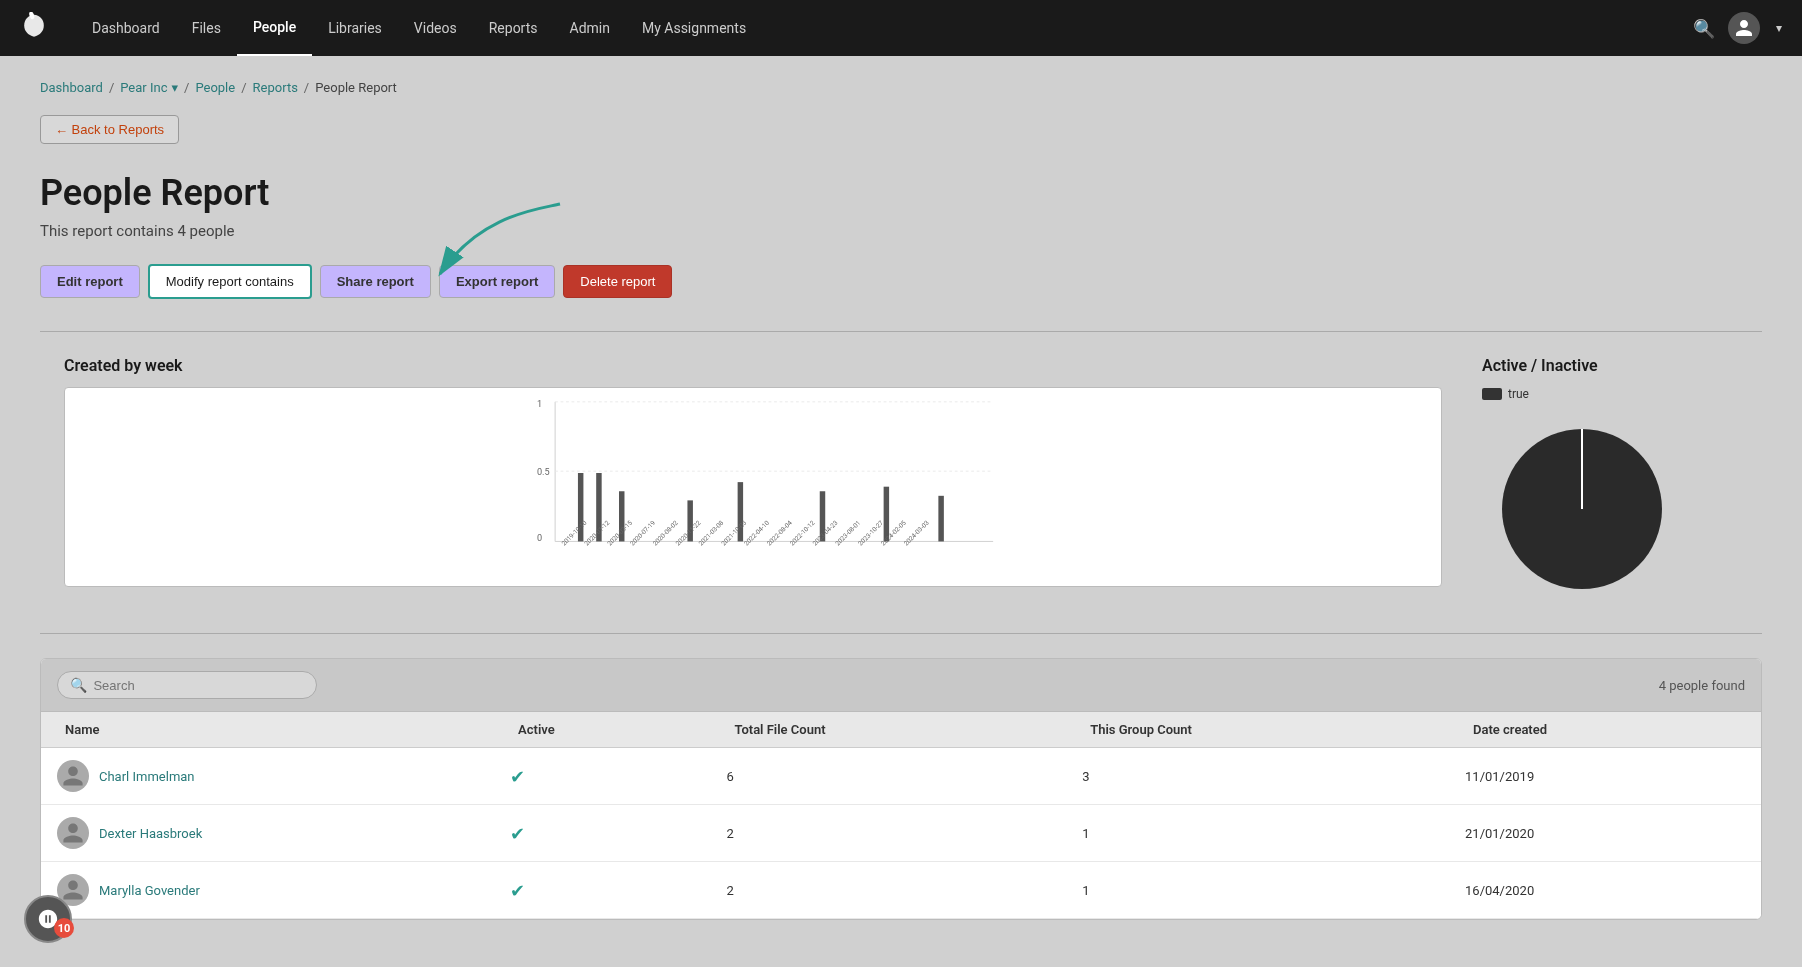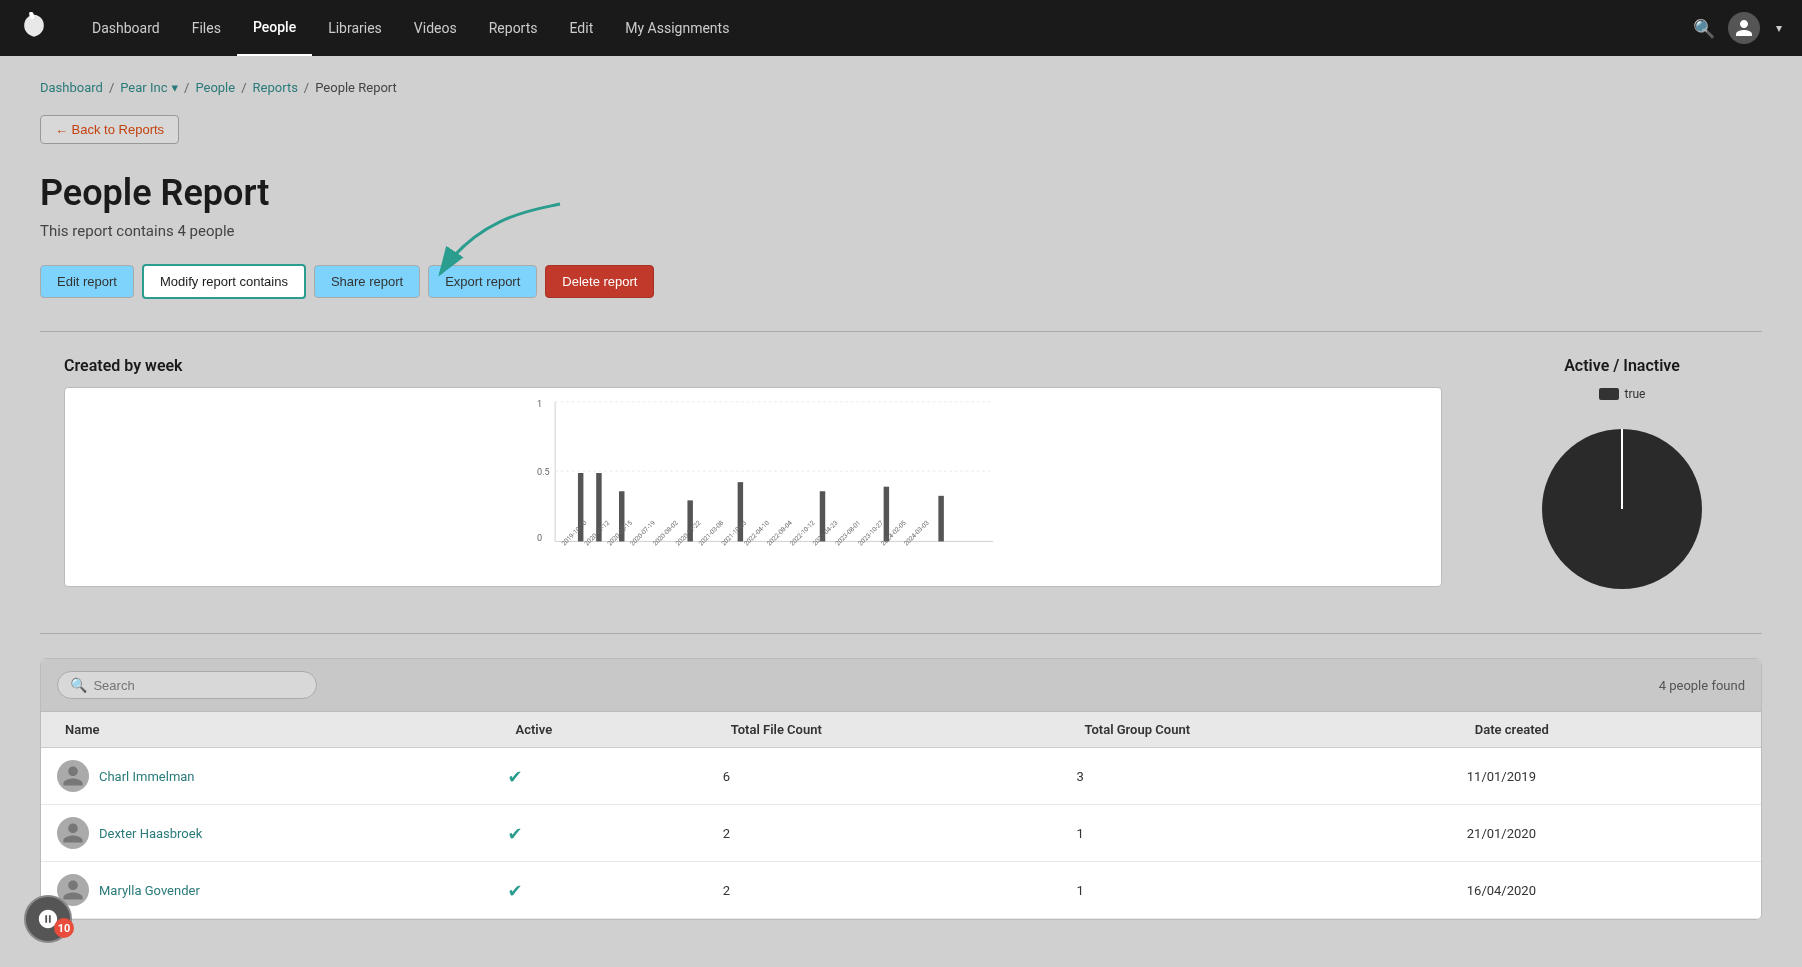--- a/index.html
+++ b/index.html
@@ -138,23 +138,24 @@
       position: relative;
     }
     .btn {
       padding: 8px 16px;
       border-radius: 4px;
       font-size: 13px;
       cursor: pointer;
       border: 1px solid transparent;
     }
     .btn-default {
-      background: #7dd3fc;
+      background: #c4b5fd;
       border-color: #aaa;
       color: #333;
+      font-weight: bold;
     }
     .btn-highlight {
       background: white;
       border: 2px solid #2a9d8f;
       color: #1a1a1a;
       font-weight: 500;
     }
     .btn-danger {
       background: #c0392b;
       color: white;
@@ -199,21 +200,21 @@
     }
     .bar-chart-svg {
       width: 100%;
       height: 100%;
     }
 
     
     .pie-chart-wrap {
       display: flex;
       flex-direction: column;
-      align-items: center;
+      align-items: flex-start;
     }
     .pie-legend {
       display: flex;
       align-items: center;
       gap: 6px;
       font-size: 12px;
       color: #333;
       margin-bottom: 8px;
     }
     .pie-legend-box {
@@ -380,21 +381,21 @@
       <ellipse cx="42" cy="12" rx="8" ry="14" fill="white" transform="rotate(-20 42 12)"></ellipse>
     </svg>
   </div>
   <div class="nav-links">
     <a class="nav-link">Dashboard</a>
     <a class="nav-link">Files</a>
     <a class="nav-link active">People</a>
     <a class="nav-link">Libraries</a>
     <a class="nav-link">Videos</a>
     <a class="nav-link">Reports</a>
-    <a class="nav-link">Edit</a>
+    <a class="nav-link">Admin</a>
     <a class="nav-link">My Assignments</a>
   </div>
   <div class="nav-right">
     <span class="search-icon-nav">🔍</span>
     <div class="user-avatar-nav">
       <svg viewBox="0 0 24 24" width="20" height="20" fill="white">
           <path d="M12 12c2.7 0 4.8-2.1 4.8-4.8S14.7 2.4 12 2.4 7.2 4.5 7.2 7.2 9.3 12 12 12zm0 2.4c-3.2 0-9.6 1.6-9.6 4.8v2.4h19.2v-2.4c0-3.2-6.4-4.8-9.6-4.8z"></path>
         </svg>
     </div>
     <span class="nav-chevron">▾</span>
@@ -522,21 +523,21 @@
       </div>
       <span class="table-count">4 people found</span>
     </div>
 
     <table>
       <thead>
         <tr>
           <th>Name</th>
           <th>Active</th>
           <th>Total File Count</th>
-          <th>Total Group Count</th>
+          <th>This Group Count</th>
           <th>Date created</th>
         </tr>
       </thead>
       <tbody>
         <tr>
           <td>
             <div class="person-cell">
               <div class="person-avatar">
                 <svg viewBox="0 0 24 24" fill="#777">
                     <path d="M12 12c2.7 0 4.8-2.1 4.8-4.8S14.7 2.4 12 2.4 7.2 4.5 7.2 7.2 9.3 12 12 12zm0 2.4c-3.2 0-9.6 1.6-9.6 4.8v2.4h19.2v-2.4c0-3.2-6.4-4.8-9.6-4.8z"></path>

